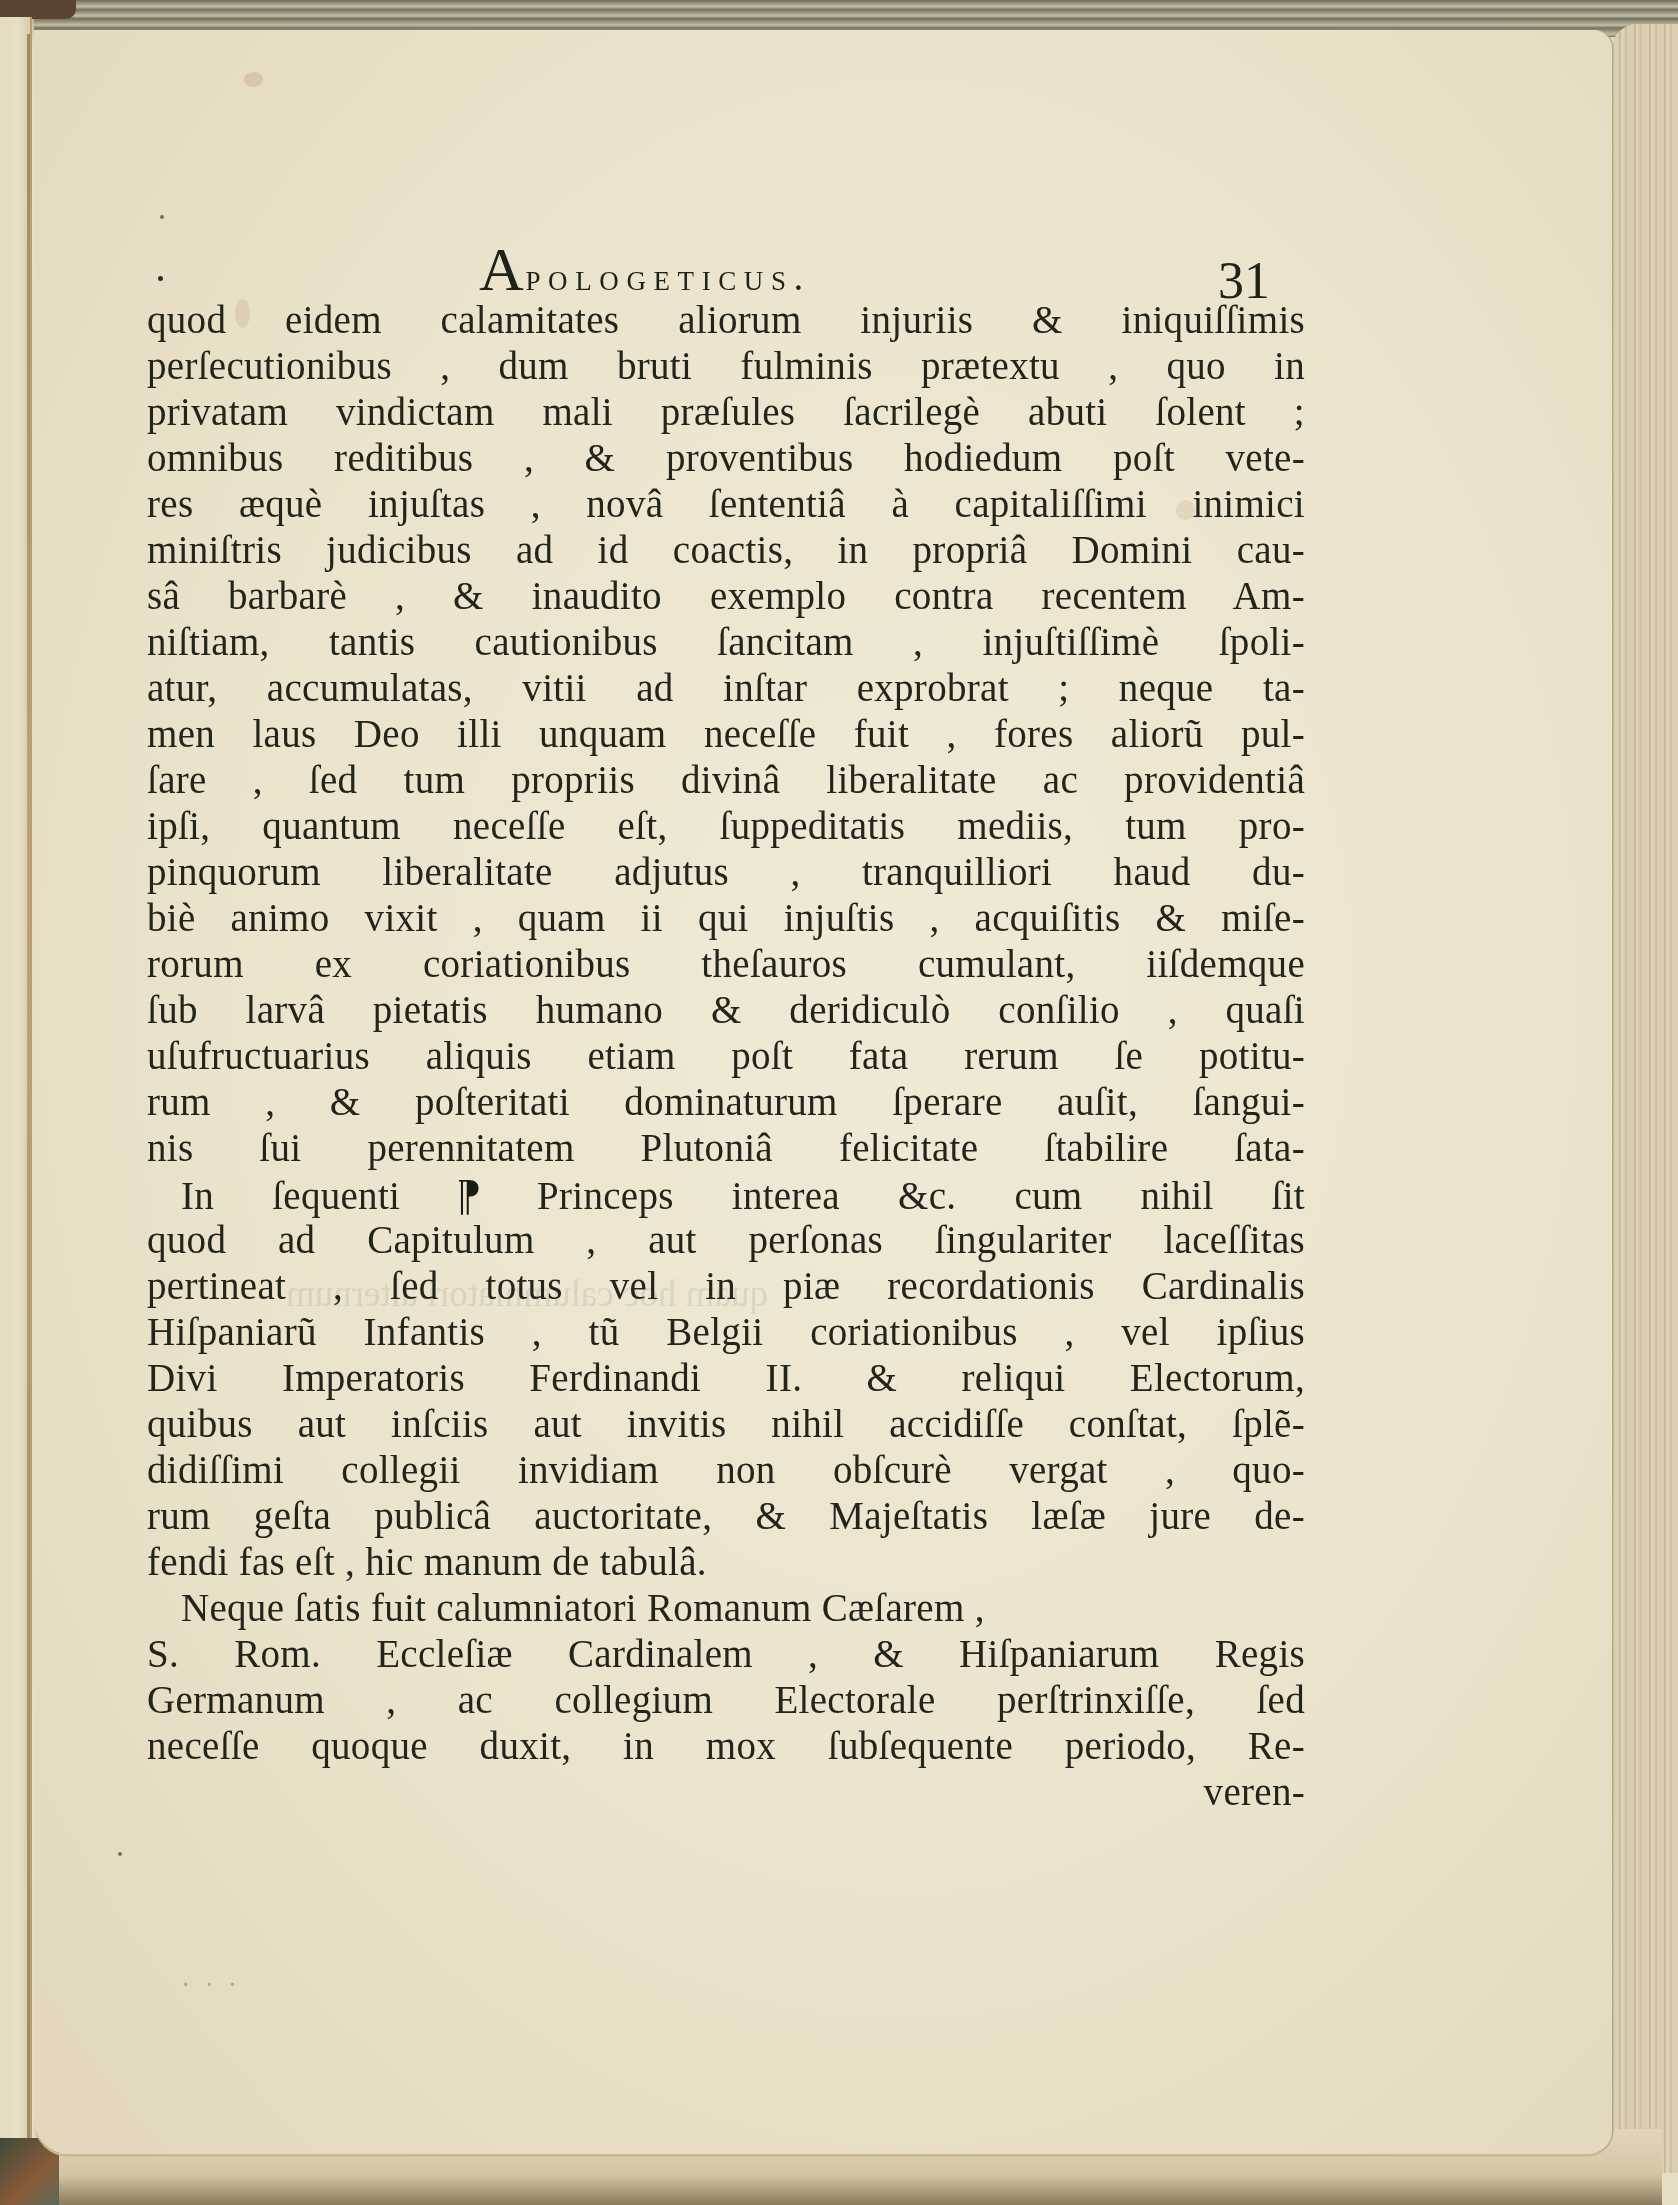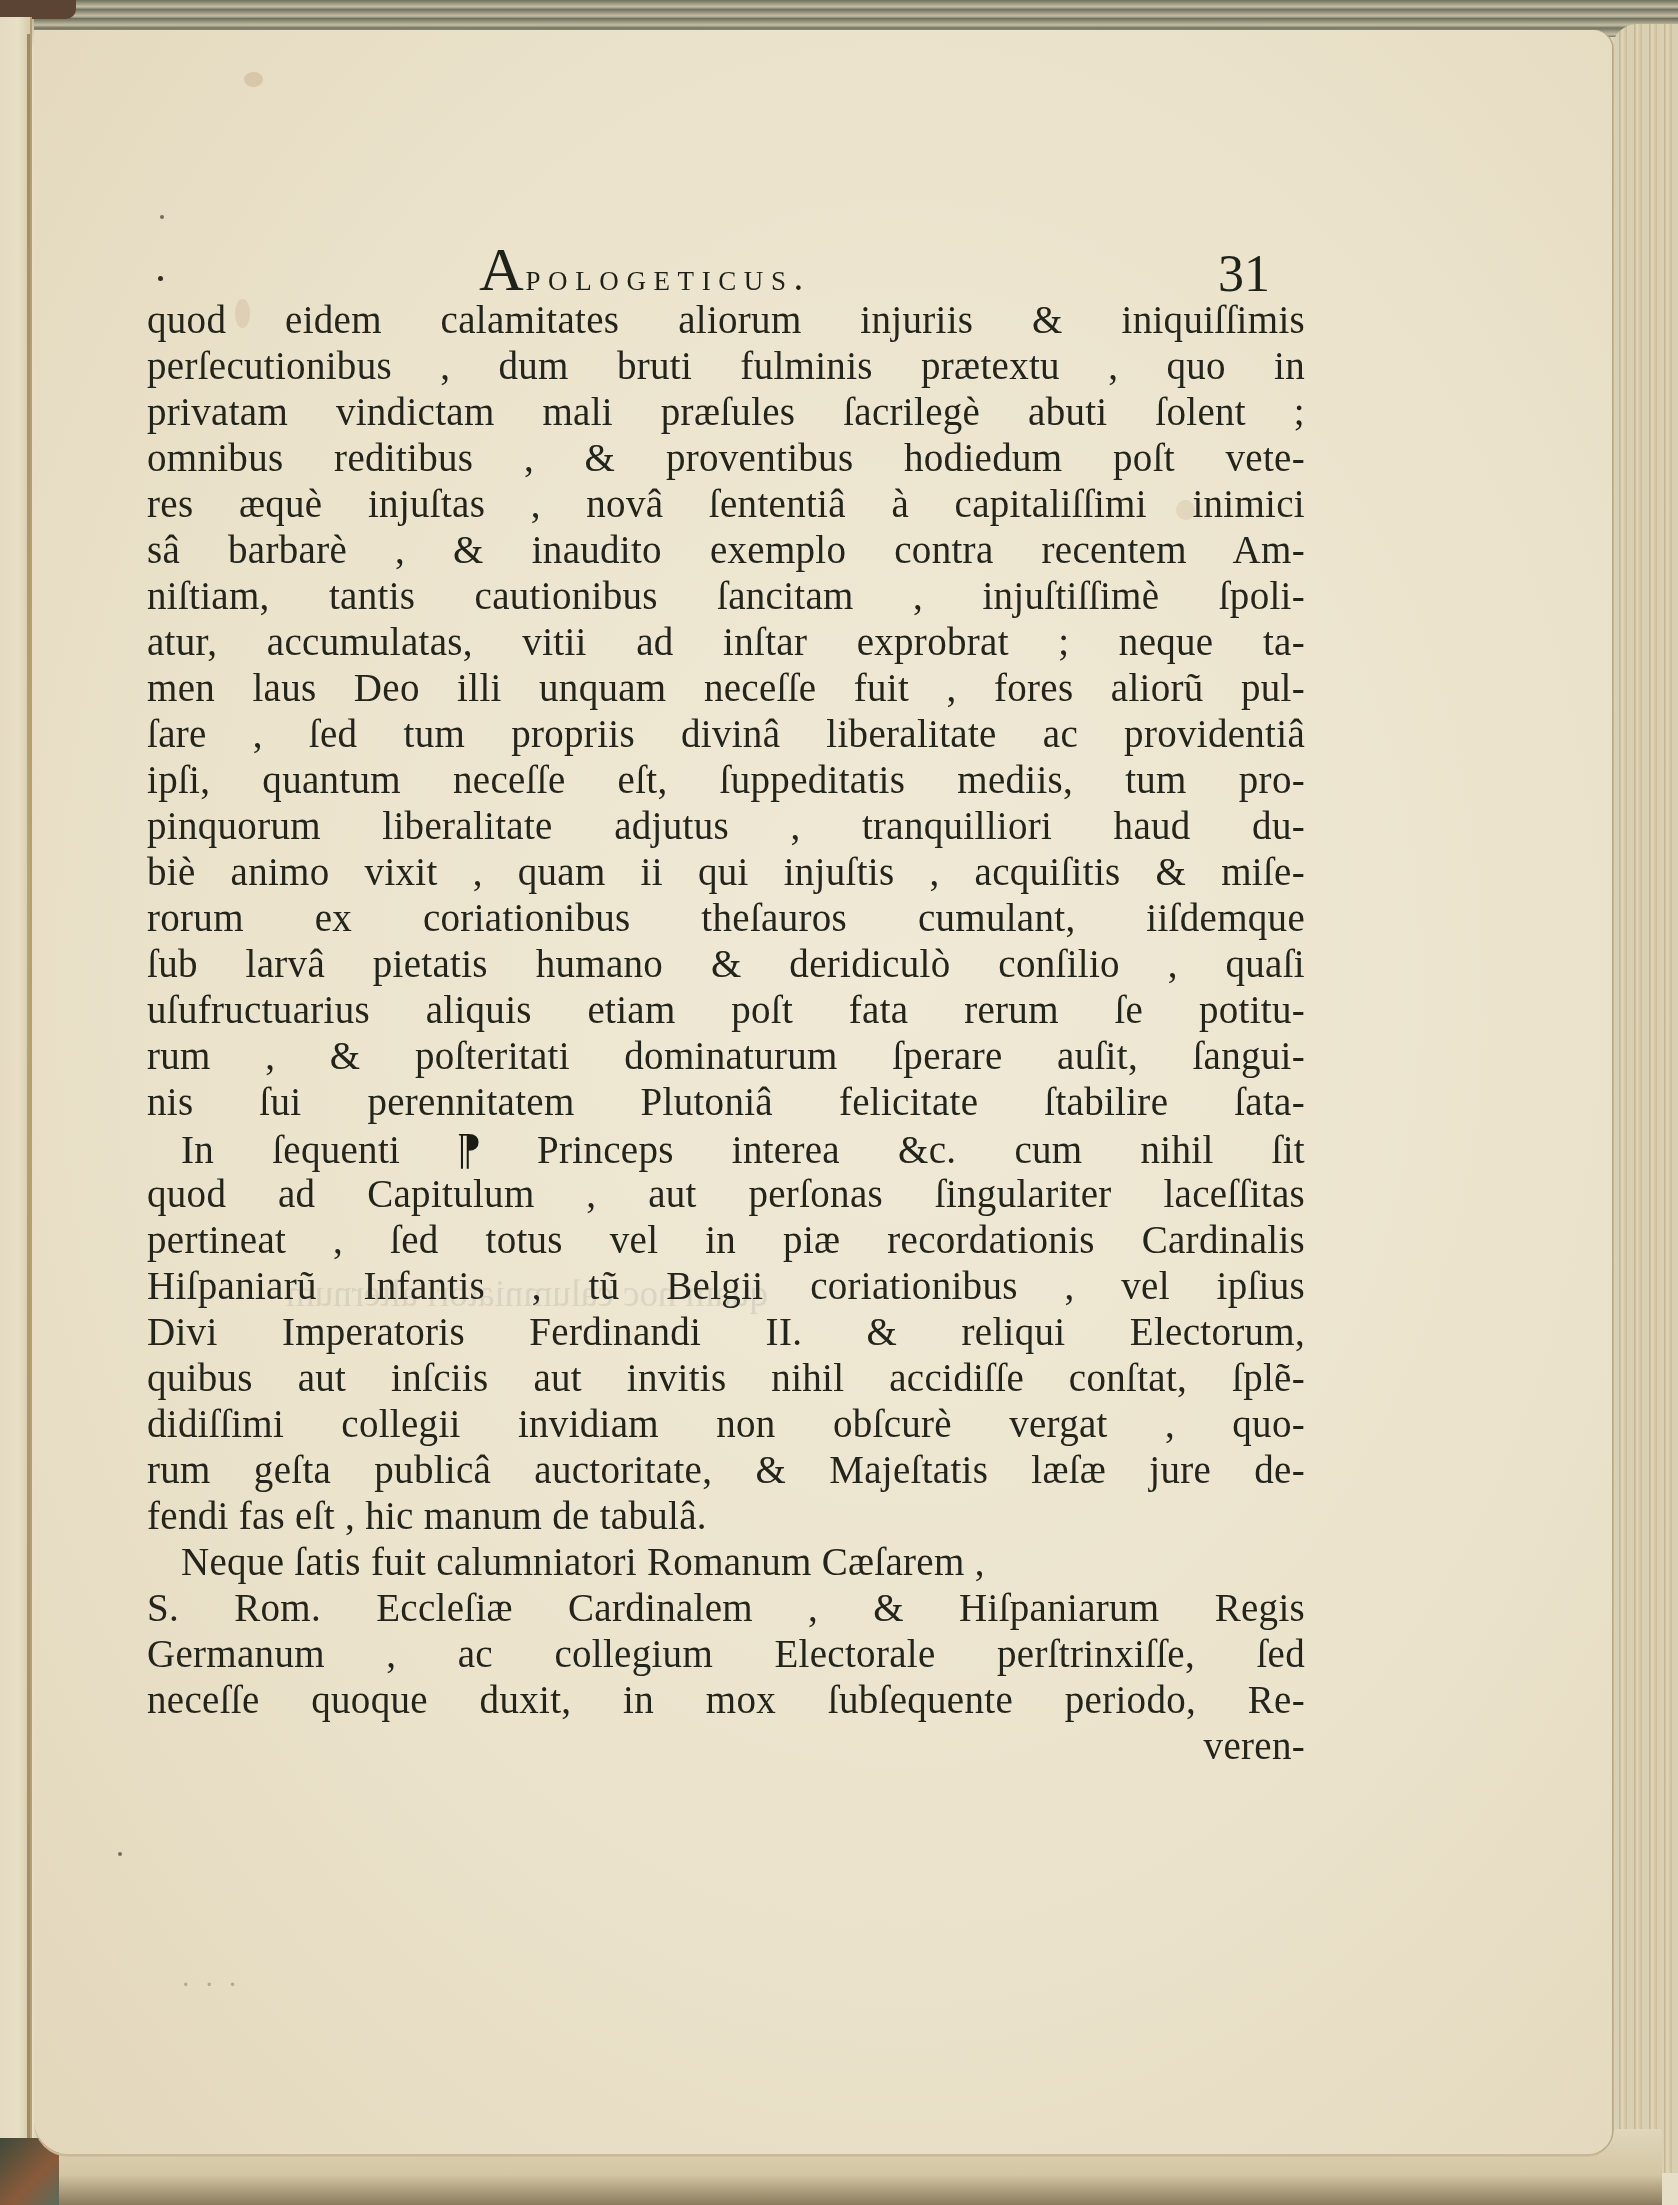--- a/index.html
+++ b/index.html
@@ -99,21 +99,21 @@
     color: #1f2218;
     font-variant: small-caps;
     white-space: nowrap;
   }
   .running-title .cap {
     font-size: 62px;
     letter-spacing: 1.7px;
   }
   .page-number {
     position: absolute;
-    left: 1184px; top: 10px;
+    left: 1184px; top: 17px;
     font-family: "Liberation Serif", "DejaVu Serif", serif;
     font-size: 52px;
     color: #1f2218;
   }
   .body-text {
     position: absolute;
     left: 113px; top: 267px;
     width: 1158px;
     font-family: "Liberation Serif", "DejaVu Serif", serif;
     font-size: 39px;
@@ -198,20 +198,21 @@
       <div class="running-title"><span class="cap">A</span><span>pologeticus.</span></div>
       <div class="page-number">31</div>
     </div>
 
     <div class="body-text" id="body-text">
         <span class="line">quod eidem calamitates aliorum injuriis &amp; iniquiſſimis</span>
         <span class="line">perſecutionibus , dum bruti fulminis prætextu , quo in</span>
         <span class="line">privatam vindictam mali præſules ſacrilegè abuti ſolent ;</span>
         <span class="line">omnibus reditibus , &amp; proventibus hodiedum poſt vete-</span>
         <span class="line">res æquè injuſtas , novâ ſententiâ à capitaliſſimi inimici</span>
+        <span class="line">miniſtris judicibus ad id coactis, in propriâ Domini cau-</span>
         <span class="line">sâ barbarè , &amp; inaudito exemplo contra recentem Am-</span>
         <span class="line">niſtiam, tantis cautionibus ſancitam , injuſtiſſimè ſpoli-</span>
         <span class="line">atur, accumulatas, vitii ad inſtar exprobrat ; neque ta-</span>
         <span class="line">men laus Deo illi unquam neceſſe fuit , fores aliorũ pul-</span>
         <span class="line">ſare , ſed tum propriis divinâ liberalitate ac providentiâ</span>
         <span class="line">ipſi, quantum neceſſe eſt, ſuppeditatis mediis, tum pro-</span>
         <span class="line">pinquorum liberalitate adjutus , tranquilliori haud du-</span>
         <span class="line">biè animo vixit , quam ii qui injuſtis , acquiſitis &amp; miſe-</span>
         <span class="line">rorum ex coriationibus theſauros cumulant, iiſdemque</span>
         <span class="line">ſub larvâ pietatis humano &amp; deridiculò conſilio , quaſi</span>

